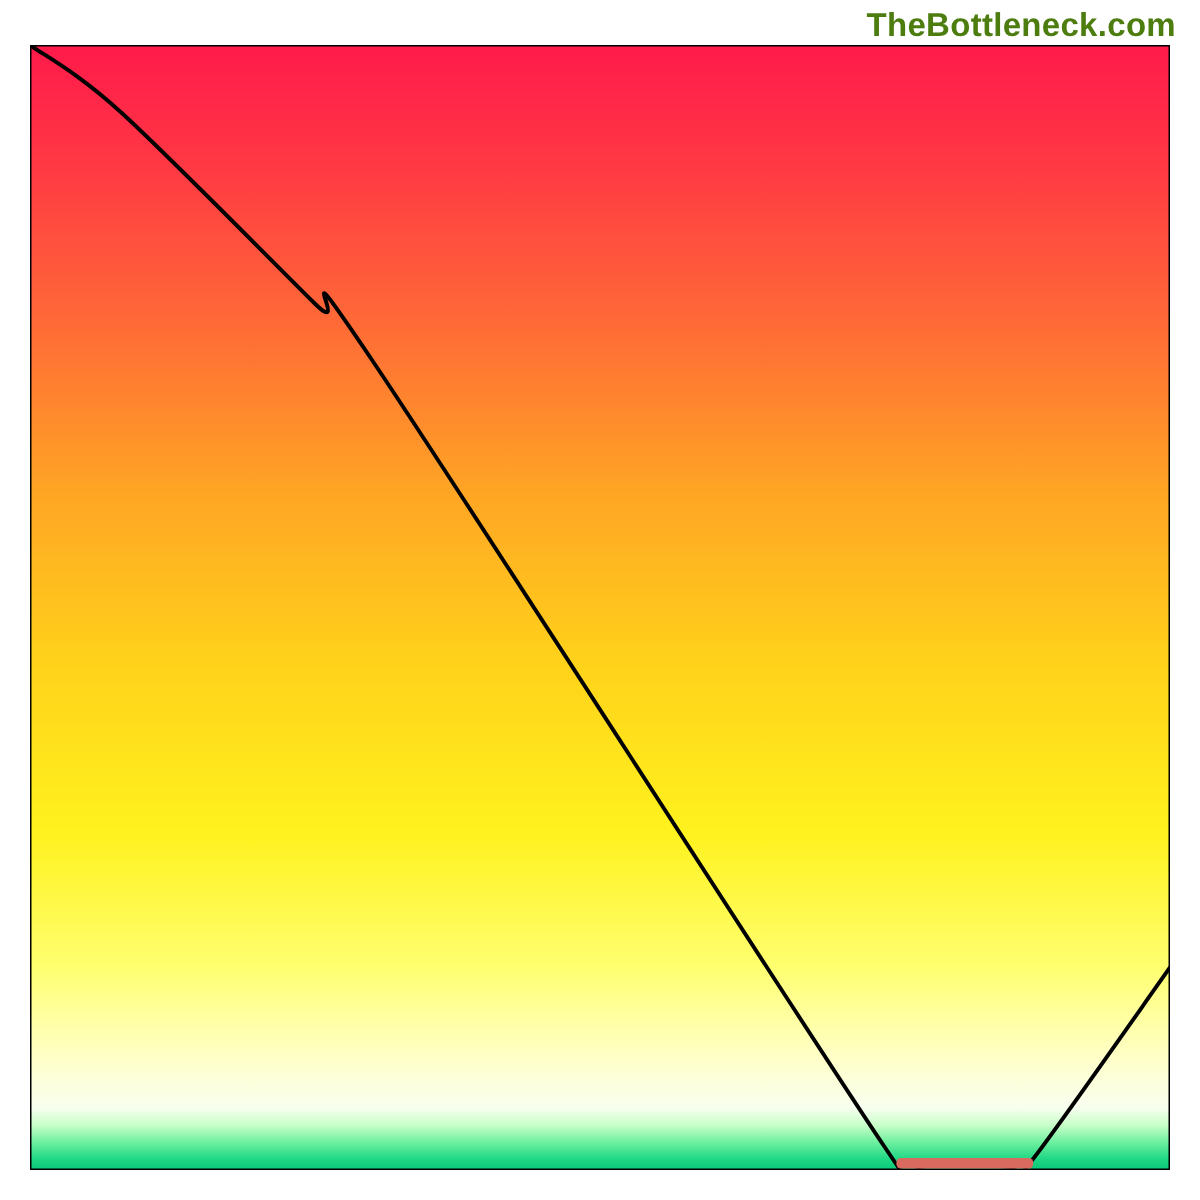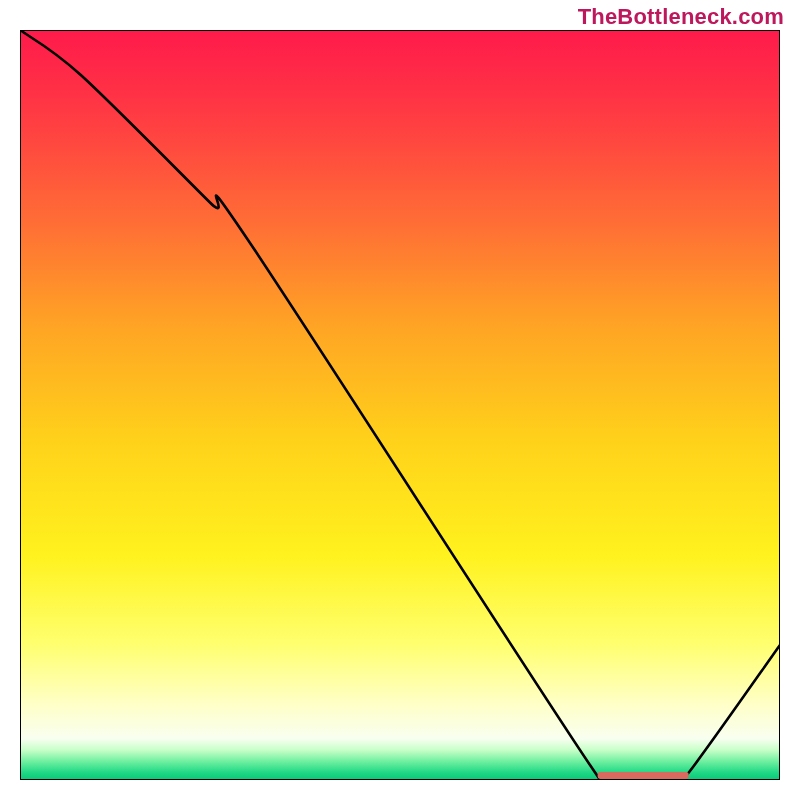--- a/index.html
+++ b/index.html
@@ -15,21 +15,21 @@
     position: relative;
     width: 800px;
     height: 800px;
   }
   .attribution {
     position: absolute;
     top: 4px;
     right: 16px;
     font-size: 22px;
     font-weight: 600;
-    color: #be185d;
+    color: #4d7c0f;
     letter-spacing: 0.2px;
   }
   .plot-area {
     position: absolute;
     left: 20px;
     top: 30px;
     width: 760px;
     height: 750px;
   }
   svg {

